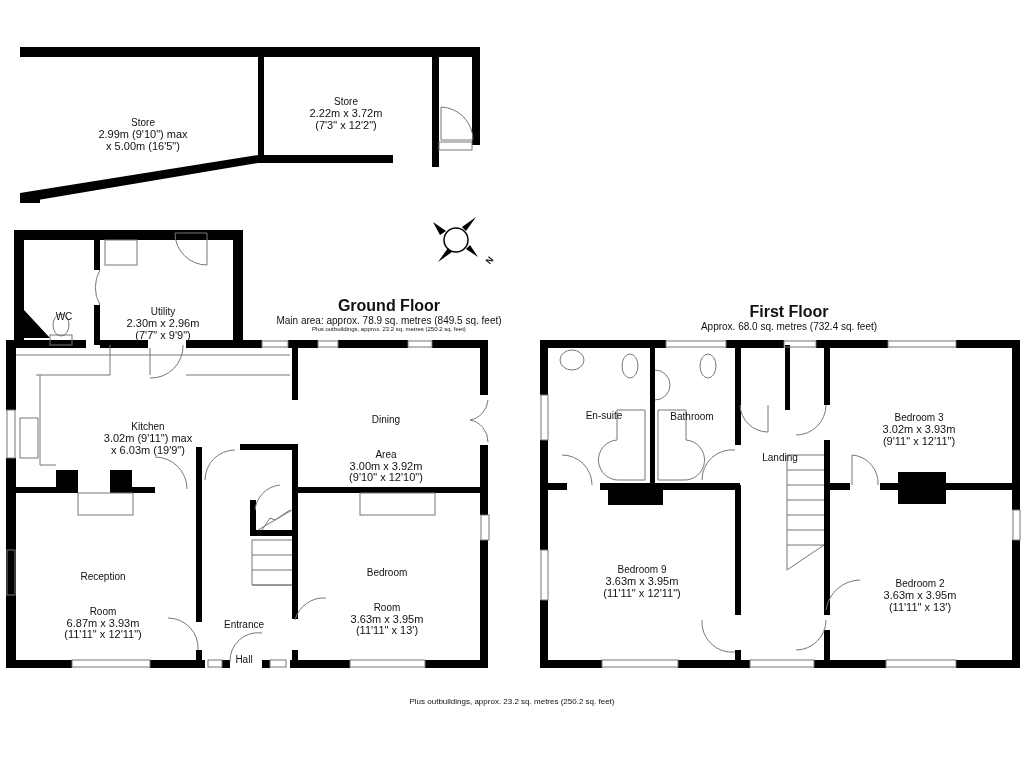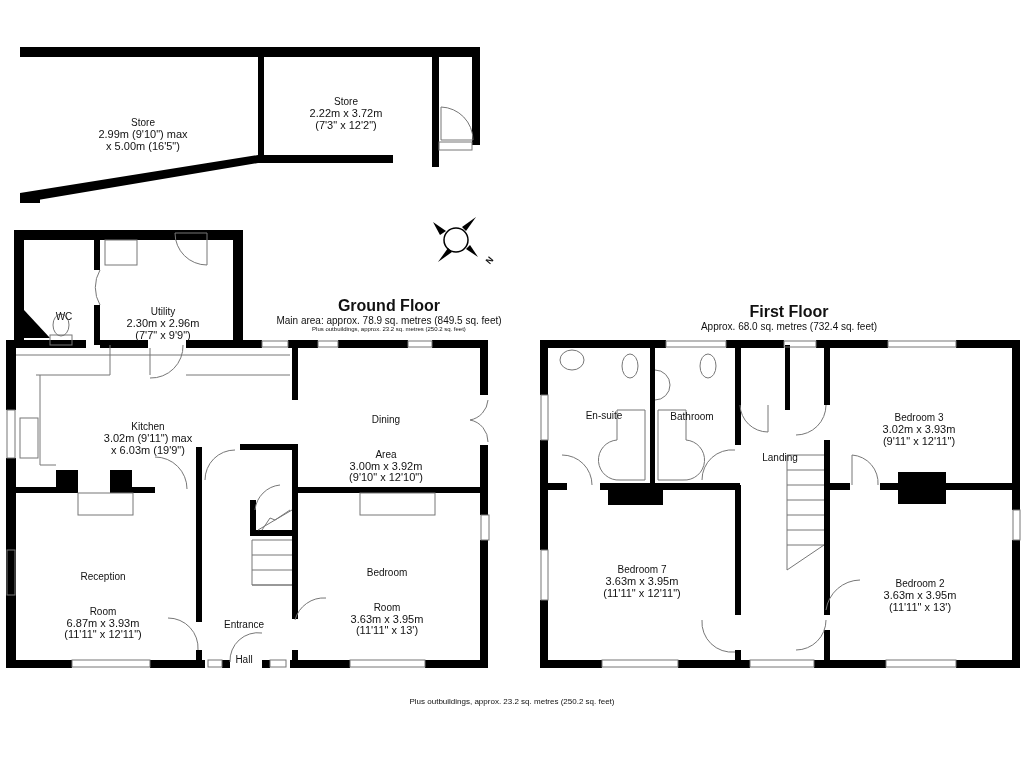--- a/index.html
+++ b/index.html
@@ -243,21 +243,21 @@
 </div>
 <div class="lbl" style="left:780px; top:429px;">
   <span class="name">Landing</span>
 </div>
 <div class="lbl" style="left:919px; top:389px;">
   <span class="name">Bedroom 3</span>
   <span class="dim">3.02m x 3.93m</span>
   <span class="dim">(9'11" x 12'11")</span>
 </div>
 <div class="lbl" style="left:642px; top:541px;">
-  <span class="name">Bedroom 7</span>
+  <span class="name">Bedroom 9</span>
   <span class="dim">3.63m x 3.95m</span>
   <span class="dim">(11'11" x 12'11")</span>
 </div>
 <div class="lbl" style="left:920px; top:555px;">
   <span class="name">Bedroom 2</span>
   <span class="dim">3.63m x 3.95m</span>
   <span class="dim">(11'11" x 13')</span>
 </div>
 
 <div class="footer">

